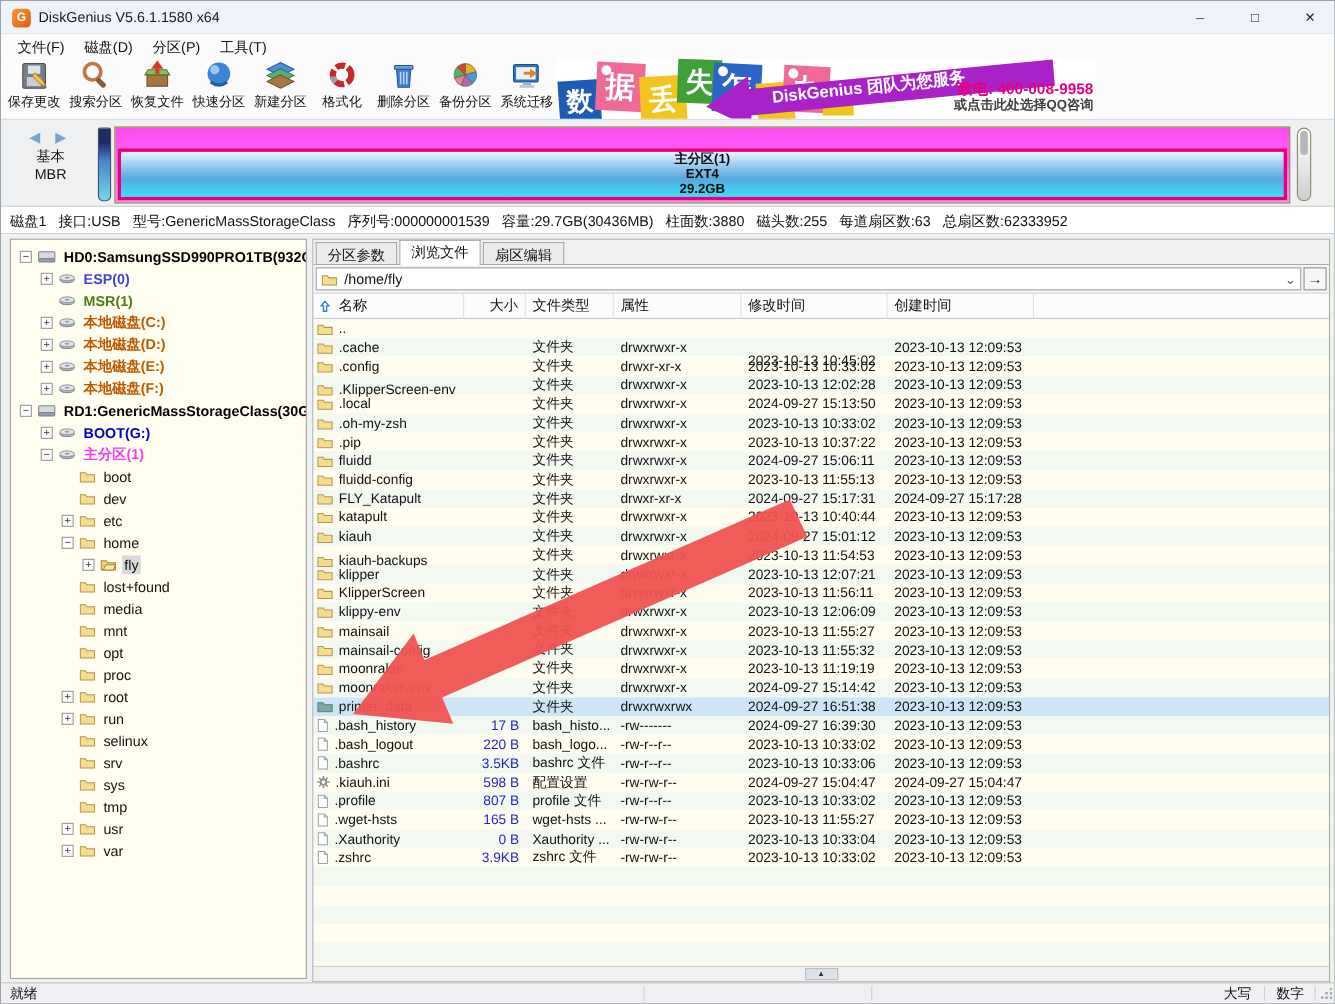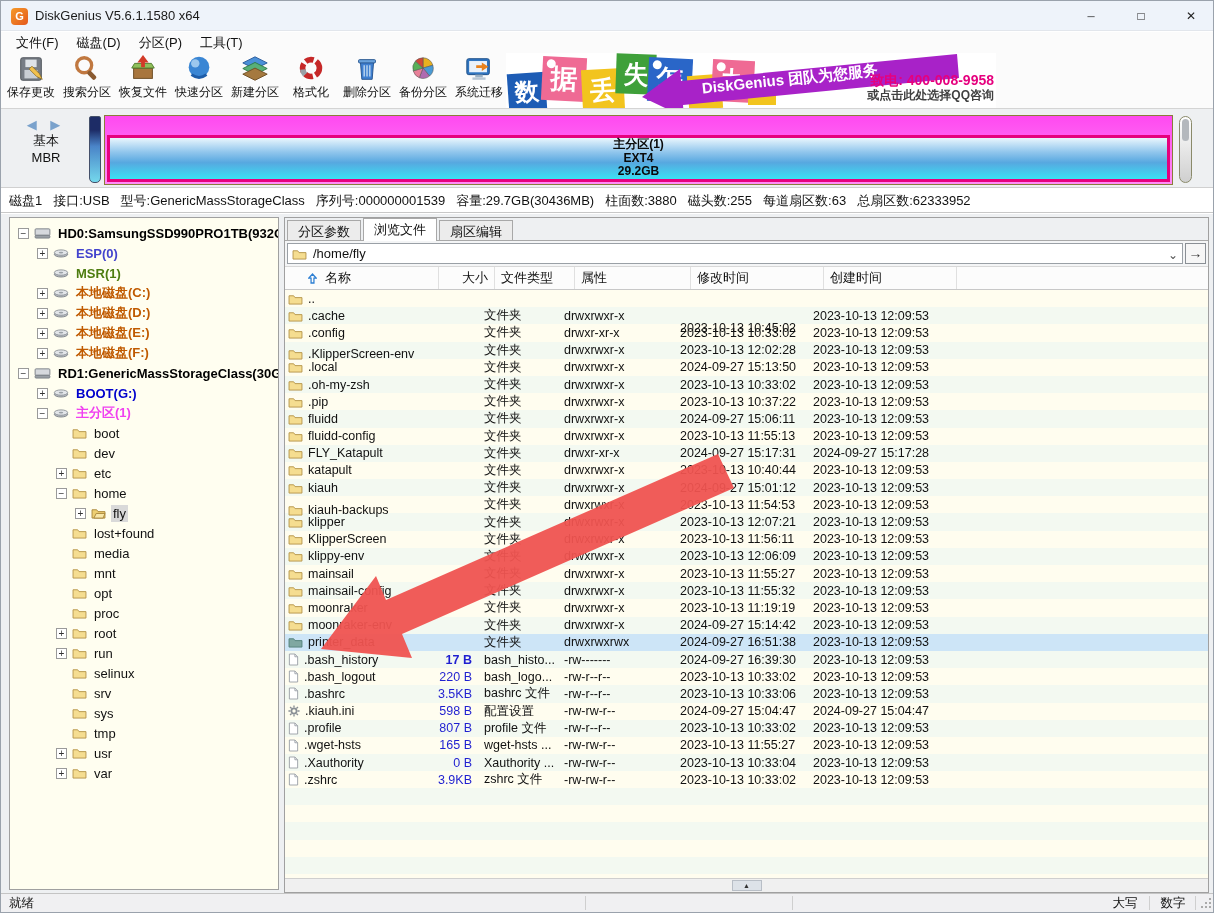--- a/index.html
+++ b/index.html
@@ -90,21 +90,21 @@
   .tab { font-size:13px; color:#111; padding:2px 10px 3px 10px; border:1px solid #a8a8a8; border-bottom:none; background:#ececec;
       margin-right:2px; height:20px; }
   .tab.active { background:#fff; height:23px; position:relative; top:1px; font-weight:normal; }
   #path-row { height:26px; background:#f4f5f6; position:relative; border-bottom:1px solid #d8d8d8; }
   #path-box { position:absolute; left:2px; right:25px; top:2px; height:21px; background:#fff; border:1px solid #9aa0a6; display:flex; align-items:center; padding:0 4px; }
   #path-box .tree-icon { margin-right:6px; }
   #path-value { font-size:13px; color:#111; flex:1; }
   #path-chevron::before { content:"⌄"; color:#555; font-size:12px; line-height:10px; }
   #go-btn { position:absolute; right:2px; top:2px; width:21px; height:21px; border:1px solid #8a8f95; background:#f6f6f6; text-align:center; }
   #go-btn::before { content:"→"; font-size:14px; color:#333; line-height:19px; }
-  #table-header { height:23px; display:flex; background:#fcfcfc; border-bottom:1px solid #c8c8c8; align-items:flex-start;padding-left:17px; }
+  #table-header { height:23px; display:flex; background:#fcfcfc; border-bottom:1px solid #c8c8c8; align-items:flex-start; }
   .h-cell { height:100%; display:flex; align-items:center; font-size:13px; color:#111; padding:0 6px; border-right:1px solid #e0e0e0; }
   .h-cell.right { justify-content:flex-end; }
   .h-cell .sort-icon { margin-right:8px; display:flex; }
   #rows-container { }
   .f-row { height:17.2px; display:flex; align-items:center; }
   .f-row.even { background:#fffdef; }
   .f-row.odd  { background:#f3f9f1; }
   .f-row.sel  { background:#cde5f7 !important; }
   .f-cell { height:100%; display:flex; align-items:center; padding:0 6px; overflow:hidden; white-space:nowrap; font-size:12.5px; color:#111; }
   .f-name { padding-left:3px; }
@@ -969,21 +969,21 @@
           <div class="f-row odd">
             <div class="f-cell f-name" style="width: 137px;">
               <span class="row-icon">
                 <svg viewBox="0 0 12 14" width="11" height="13">
                   <path d="M1.5 1 H7.5 L10.5 4 V13 H1.5 Z" fill="#ffffff" stroke="#9aa0a6"></path>
                   <path d="M7.5 1 L7.5 4 H10.5" fill="none" stroke="#9aa0a6"></path>
                 </svg>
               </span>
               <span>.bash_history</span>
             </div>
-            <div class="f-cell f-size" style="width: 56px; font-weight: bold;">17 B</div>
+            <div class="f-cell f-size" style="width: 56px;">17 B</div>
             <div class="f-cell " style="width: 80px;">bash_histo...</div>
             <div class="f-cell " style="width: 116px;">-rw-------</div>
             <div class="f-cell " style="width: 133px;">2024-09-27 16:39:30</div>
             <div class="f-cell " style="width: 133px;">2023-10-13 12:09:53</div>
             <div class="f-cell" style="flex: 1 1 0%;"></div>
           </div>
           <div class="f-row even">
             <div class="f-cell f-name" style="width: 137px;">
               <span class="row-icon">
                 <svg viewBox="0 0 12 14" width="11" height="13">

